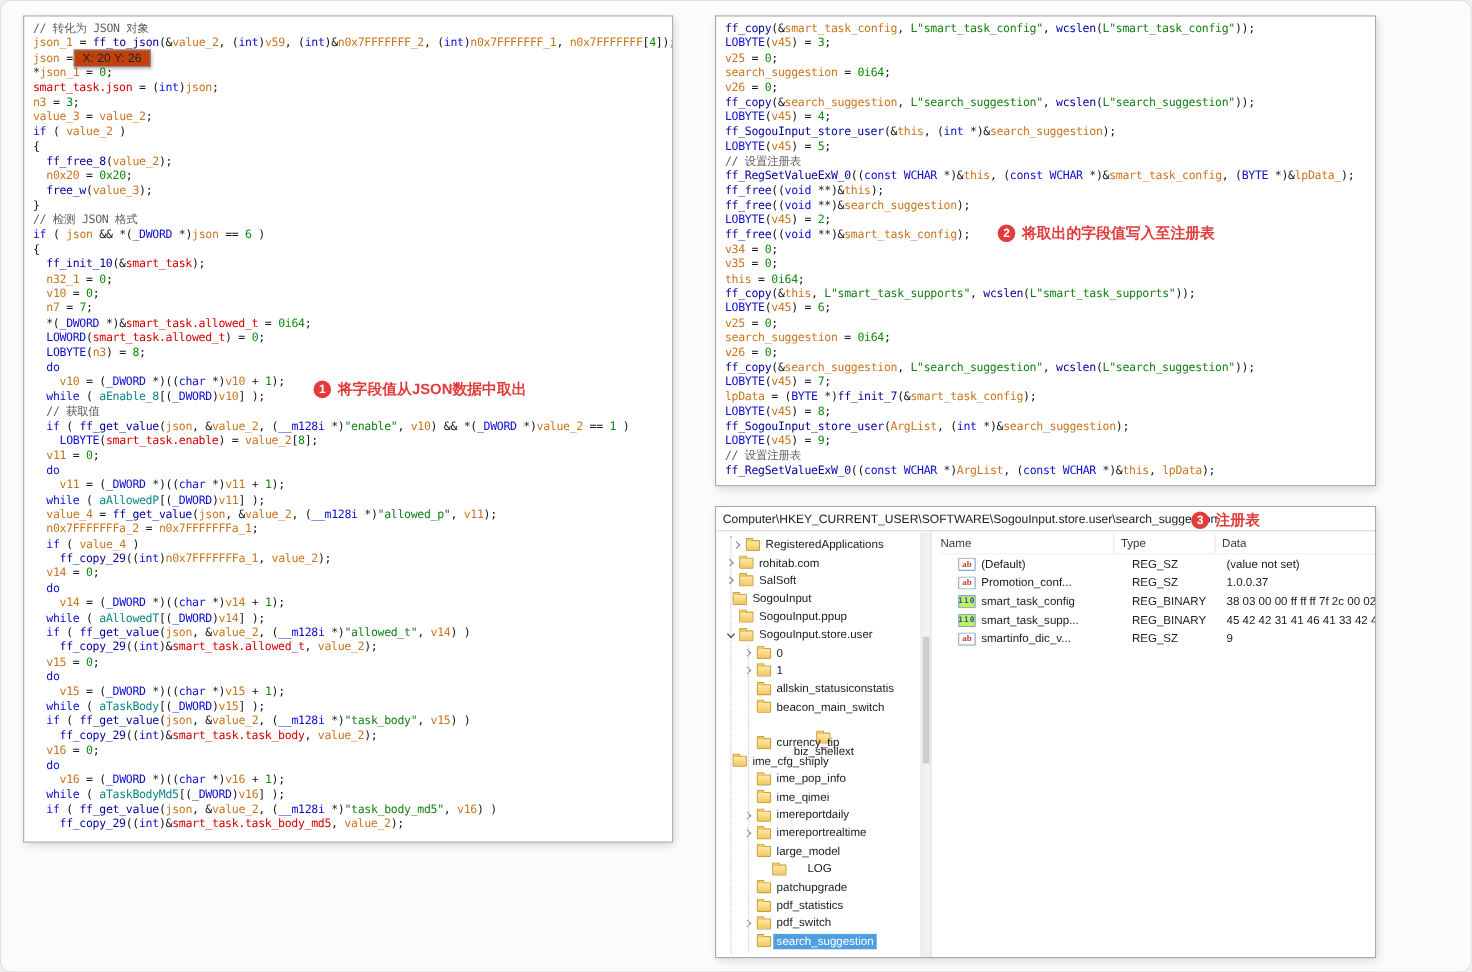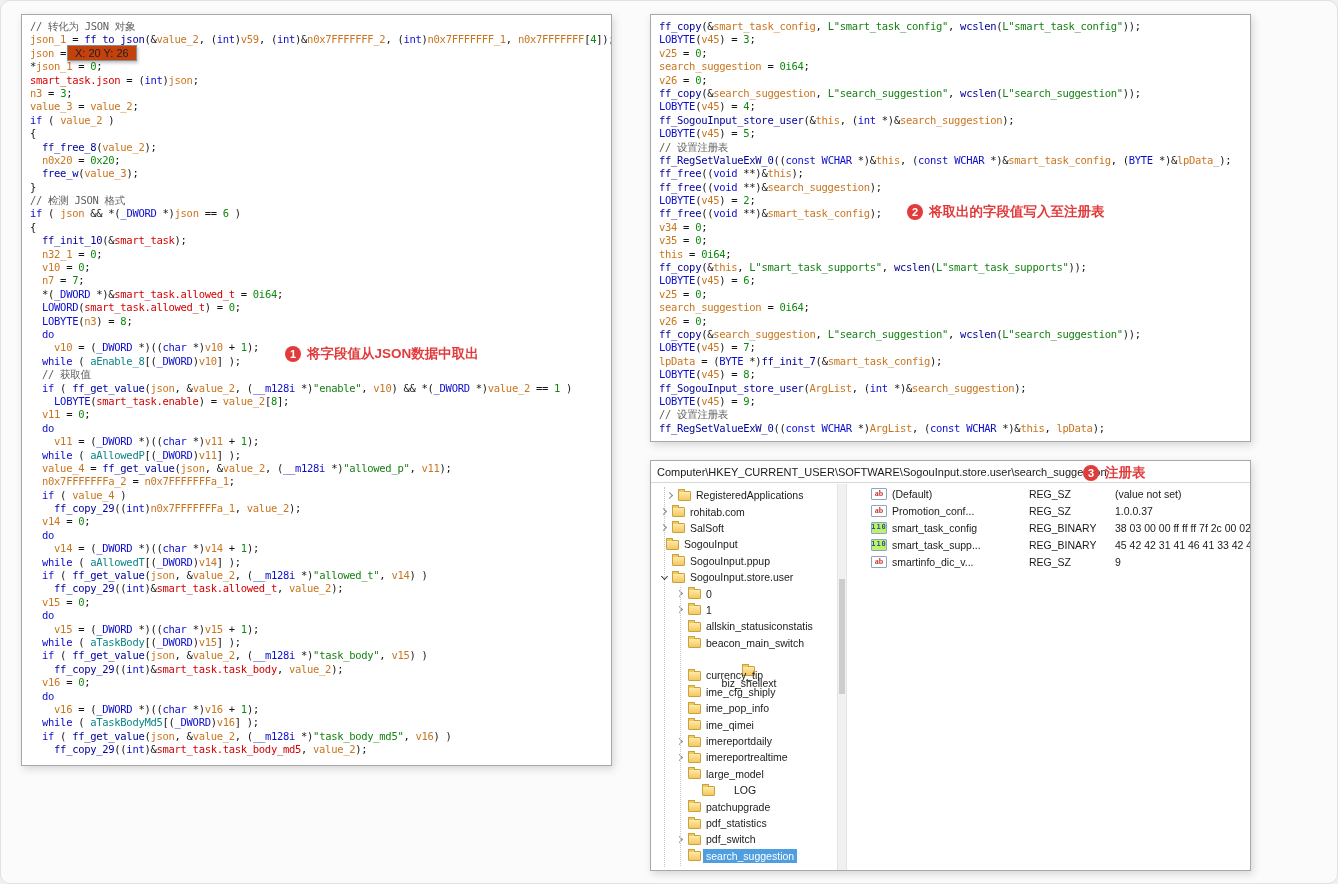--- a/index.html
+++ b/index.html
@@ -159,21 +159,21 @@
           <div class="titem" style="padding-left: 10px; flex-direction: column;">
             <span class="chevbox"></span>
             <span class="folder"></span>
             <span class="tlabel">biz_shellext</span>
           </div>
           <div class="titem" style="padding-left: 22px;">
             <span class="chevbox"></span>
             <span class="folder"></span>
             <span class="tlabel">currency_tip</span>
           </div>
-          <div class="titem" style="padding-left: 22px;">
+          <div class="titem" style="">
             <span class="chevbox"></span>
             <span class="folder"></span>
             <span class="tlabel">ime_cfg_shiply</span>
           </div>
           <div class="titem" style="padding-left: 22px;">
             <span class="chevbox"></span>
             <span class="folder"></span>
             <span class="tlabel">ime_pop_info</span>
           </div>
           <div class="titem" style="padding-left: 22px;">
@@ -225,20 +225,25 @@
           <div class="titem sel" style="padding-left: 22px;">
             <span class="chevbox"></span>
             <span class="folder"></span>
             <span class="tlabel">search_suggestion</span>
           </div>
         </div>
       <div class="vscroll">
         <div class="thumb"></div>
       </div>
       <div class="list">
+        <div class="lhead">
+          <div class="hcell c-name">Name</div>
+          <div class="hcell c-type">Type</div>
+          <div class="hcell c-data">Data</div>
+        </div>
         <div id="reg-rows">
             <div class="lrow">
               <div class="cell c-name">
                 <span class="icon-sz">ab</span>
                 <span class="ntext">(Default)</span>
               </div>
               <div class="cell c-type">REG_SZ</div>
               <div class="cell c-data">(value not set)</div>
             </div>
             <div class="lrow">

